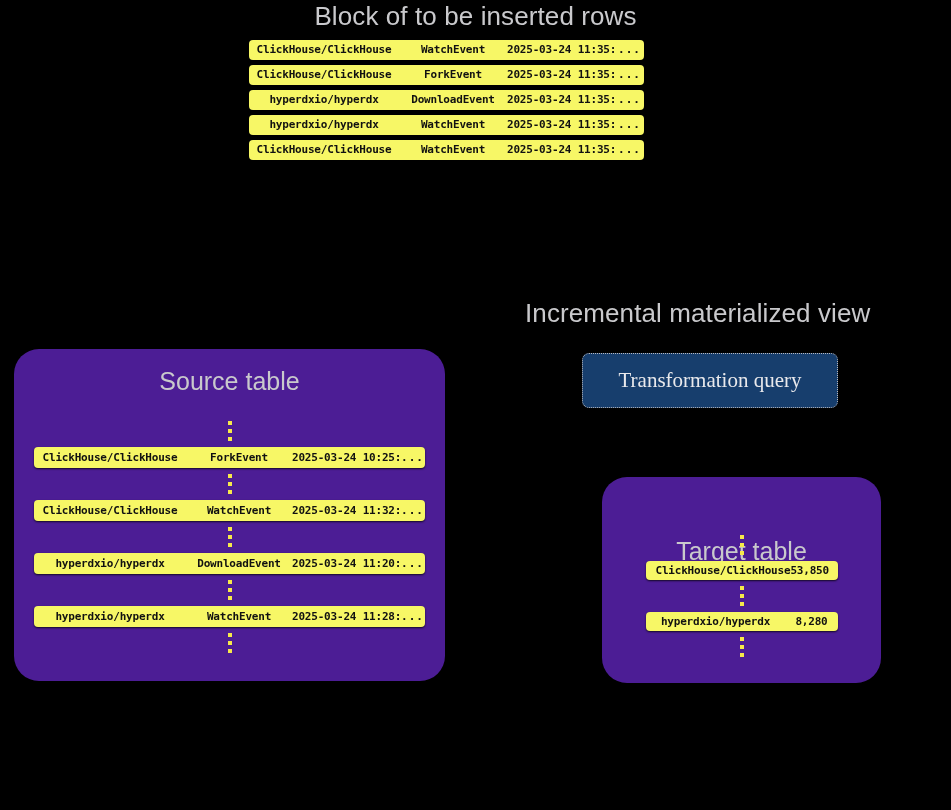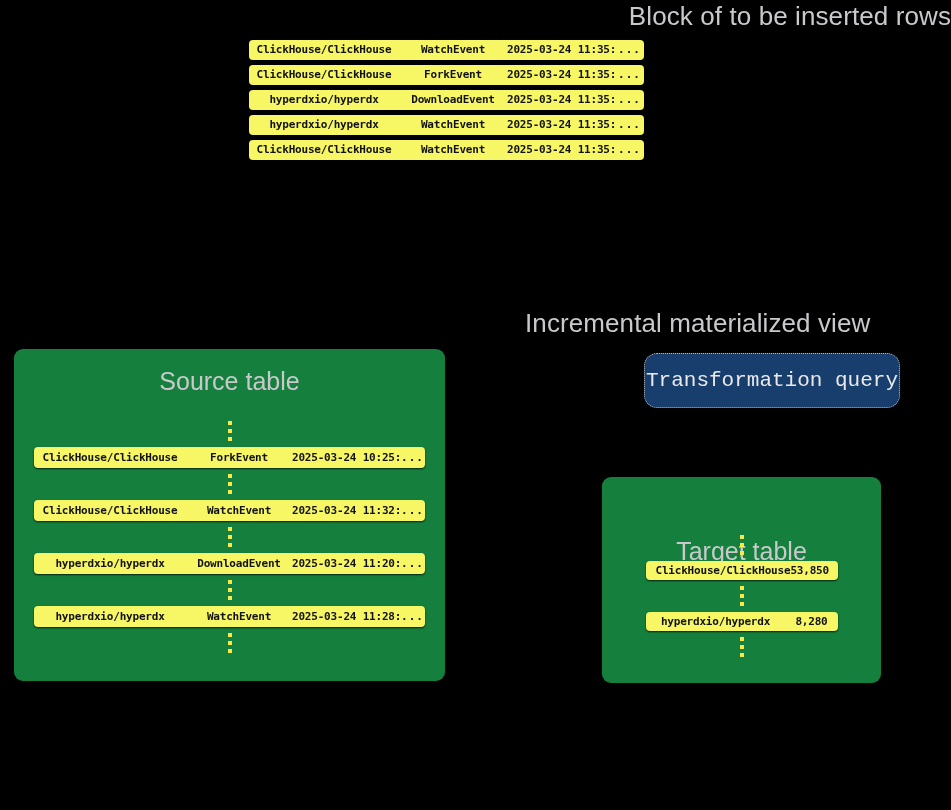--- a/index.html
+++ b/index.html
@@ -22,21 +22,21 @@
     font-size: 26px;
     font-weight: 400;
     letter-spacing: 0.1px;
     white-space: nowrap;
     line-height: 1;
   }
 
   
   #block-title {
     left: 0; right: 0; top: 3px;
-    text-align: right;
+    text-align: center;
   }
   #block-rows {
     position: absolute;
     left: 249px;
     top: 40px;
     width: 395px;
   }
 
   
   .row {
@@ -61,22 +61,22 @@
 
   .cell { text-align: center; overflow: hidden; }
   .c-repo  { width: 150px; }
   .c-event { width: 108px; }
   .c-time  { width: 108px; }
   .c-ell   { width: 29px; letter-spacing: 1px; }
 
   
   .panel {
     position: absolute;
-    background: #15803d;
-    border-radius: 9px;
+    background: #4c1d95;
+    border-radius: 25px;
   }
   .panel-title {
     text-align: center;
     color: #c9c9cc;
     font-family: "Liberation Sans", sans-serif;
     font-size: 25px;
     line-height: 1;
     white-space: nowrap;
   }
 
@@ -131,37 +131,37 @@
   .vdots i {
     display: block;
     width: 4px;
     height: 4px;
     background: #f7e94a;
   }
 
   
   #mv-title {
     left: 525px;
-    top: 310px;
+    top: 300px;
   }
   #transform-query {
     position: absolute;
-    left: 644px;
+    left: 582px;
     top: 353px;
     width: 256px;
     height: 55px;
     background: #173e6d;
     border: 1px dotted #b9b9bd;
-    border-radius: 13px;
+    border-radius: 7px;
     display: flex;
     align-items: center;
     justify-content: center;
     color: #e9e9ec;
     font-size: 21px;
-    font-family: Liberation Mono, monospace;
+    font-family: Liberation Serif, serif;
     box-sizing: border-box;
     white-space: nowrap;
   }
 </style>
 </head>
 <body>
 
 <div class="heading" id="block-title">Block of to be inserted rows</div>
 
 <div id="block-rows">

